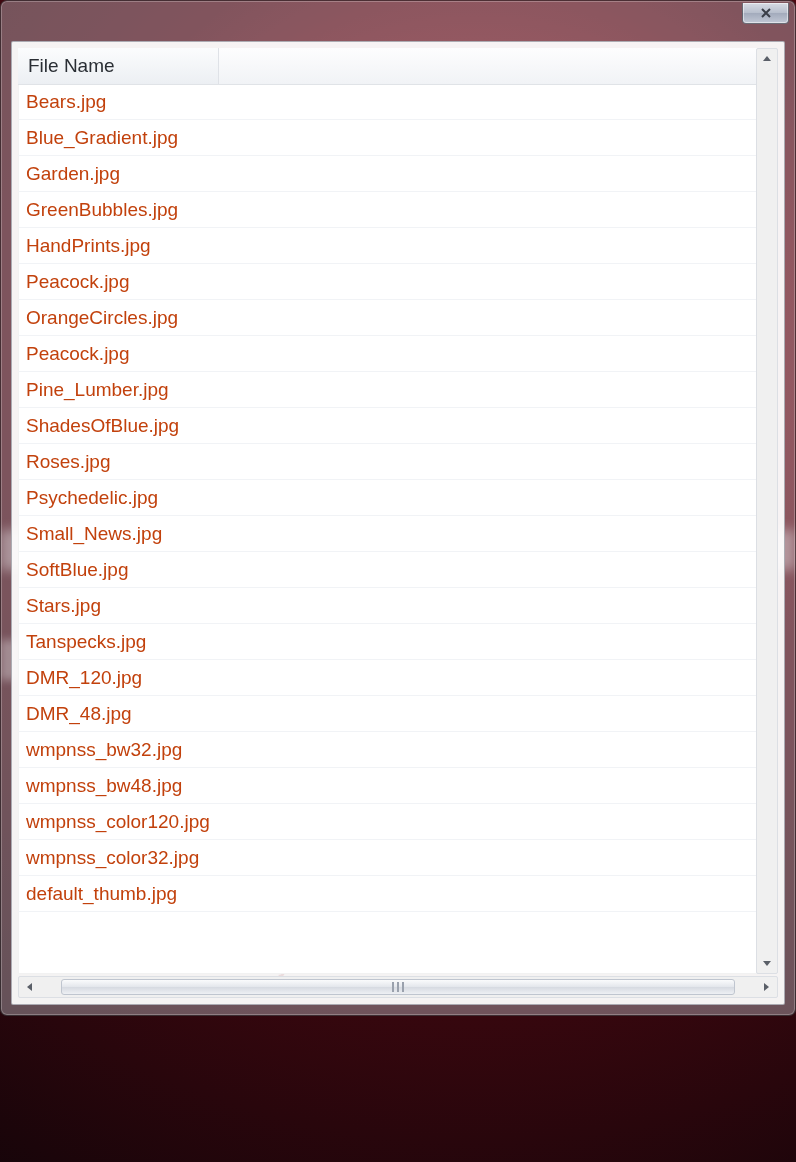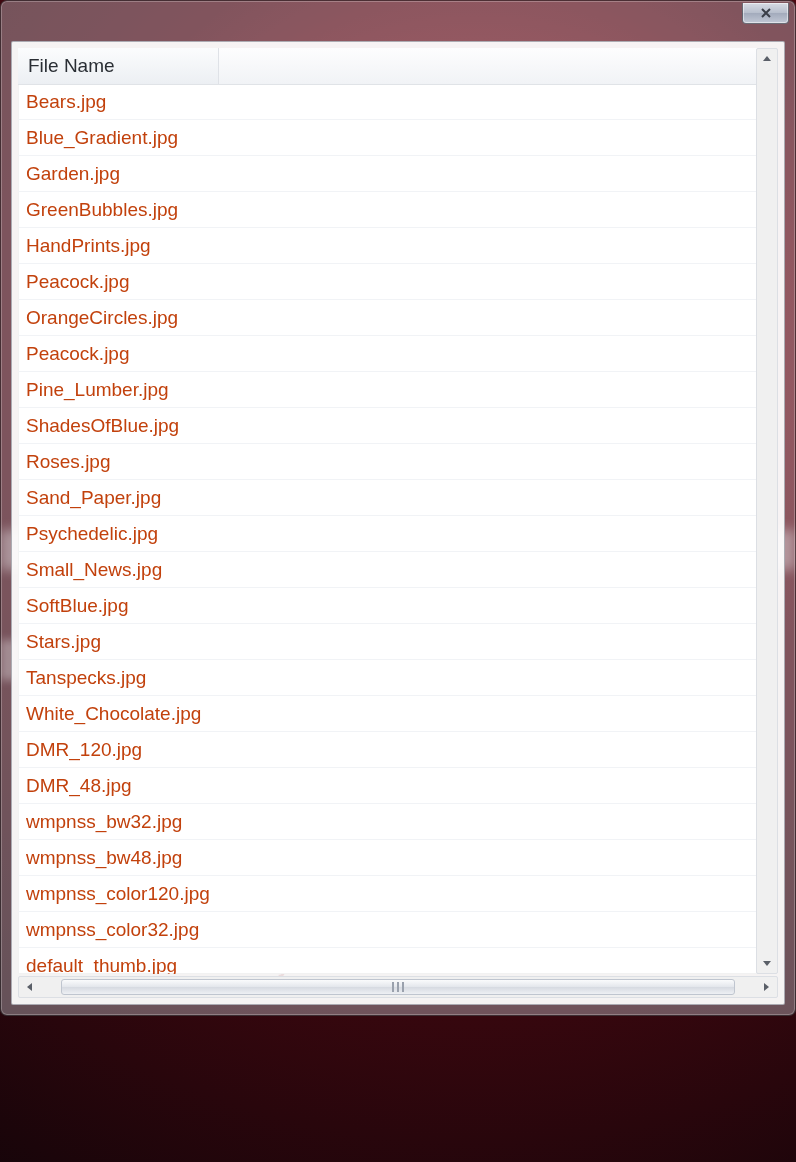--- a/index.html
+++ b/index.html
@@ -293,39 +293,33 @@
           <div class="row">
             <span>Pine_Lumber.jpg</span>
           </div>
           <div class="row">
             <span>ShadesOfBlue.jpg</span>
           </div>
           <div class="row">
             <span>Roses.jpg</span>
           </div>
           <div class="row">
-            <span>Sand_Paper.jpg</span>
-          </div>
-          <div class="row">
             <span>Psychedelic.jpg</span>
           </div>
           <div class="row">
             <span>Small_News.jpg</span>
           </div>
           <div class="row">
             <span>SoftBlue.jpg</span>
           </div>
           <div class="row">
             <span>Stars.jpg</span>
           </div>
           <div class="row">
             <span>Tanspecks.jpg</span>
-          </div>
-          <div class="row">
-            <span>White_Chocolate.jpg</span>
           </div>
           <div class="row">
             <span>DMR_120.jpg</span>
           </div>
           <div class="row">
             <span>DMR_48.jpg</span>
           </div>
           <div class="row">
             <span>wmpnss_bw32.jpg</span>
           </div>

